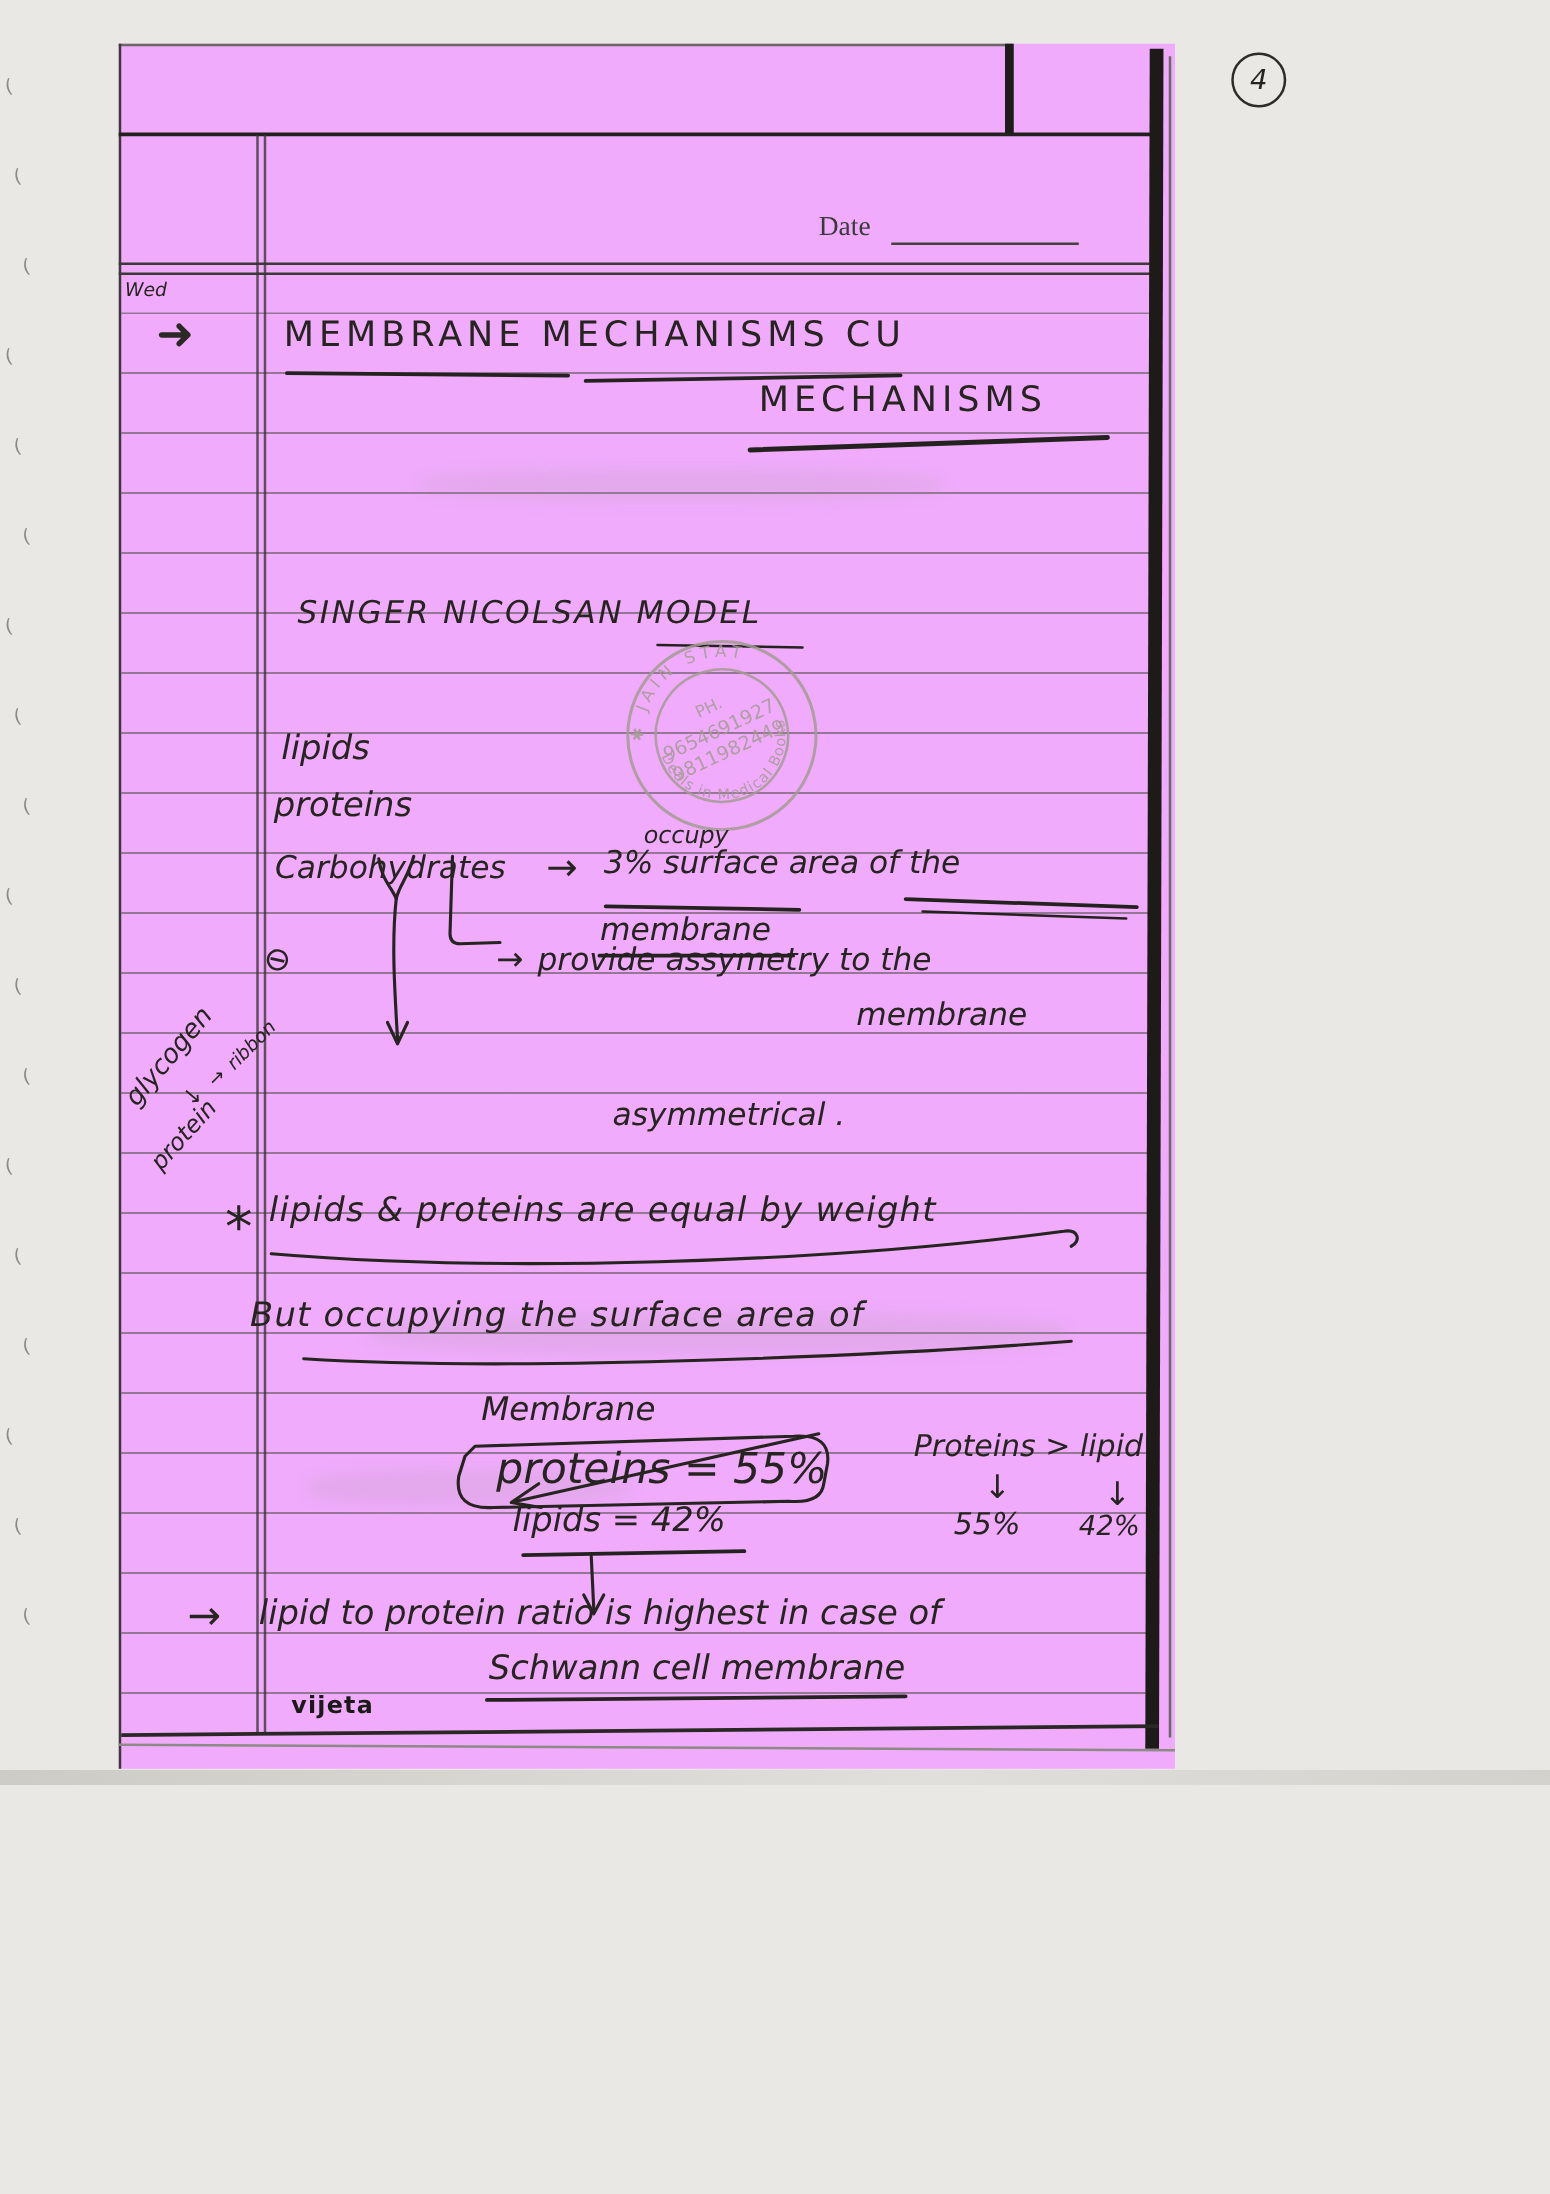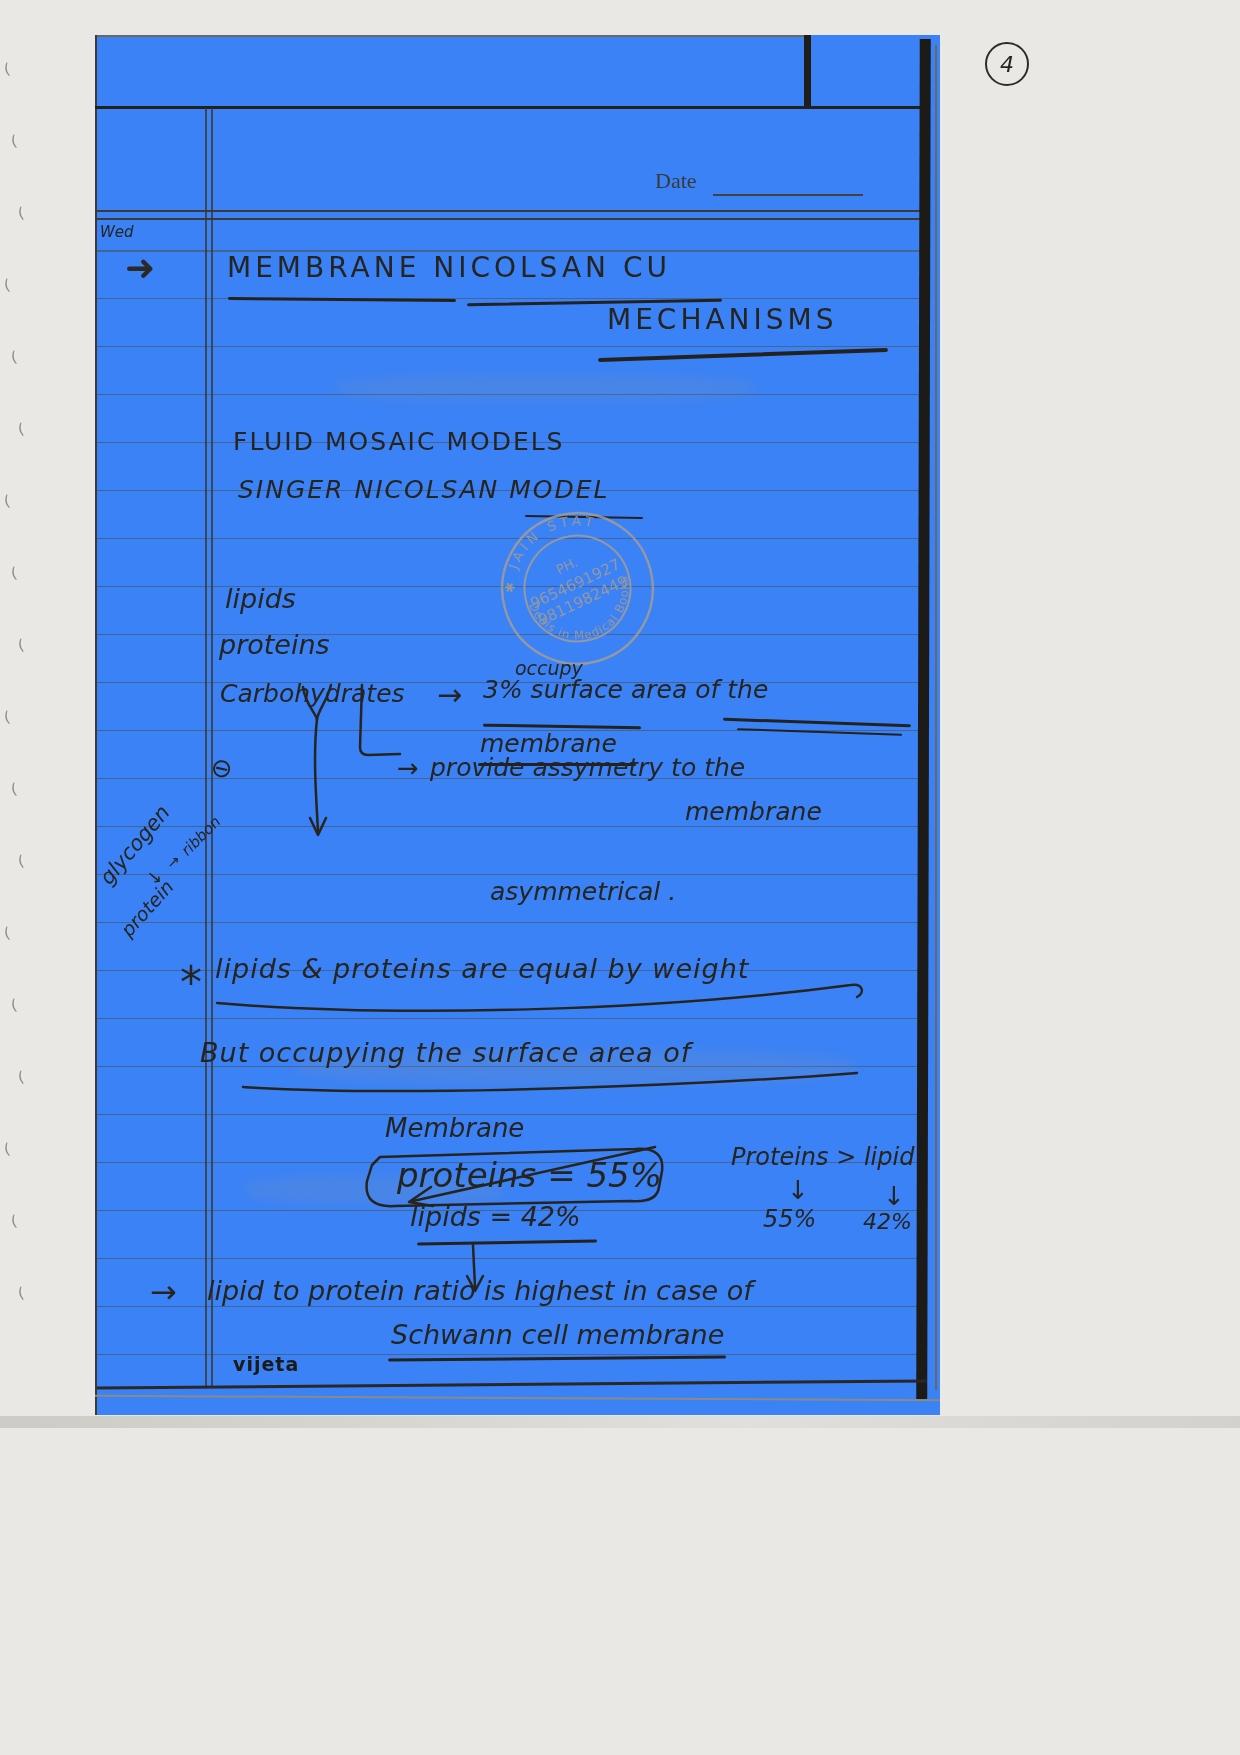--- a/index.html
+++ b/index.html
@@ -1,20 +1,20 @@
 <!DOCTYPE html>
 <html><head>
 <meta charset="utf-8">
 <style>
   html,body{margin:0;padding:0;}
   body{background:#dddcd8;font-family:"DejaVu Sans",sans-serif;}
   #canvas{position:relative;width:1240px;height:1755px;background:#e9e8e4;overflow:hidden;}
   .abs{position:absolute;}
   
-  #page{position:absolute;left:95px;top:35px;width:845px;height:1380px;background:#3b82f6;}
+  #page{position:absolute;left:95px;top:35px;width:845px;height:1380px;background:#f0abfc;}
   .ruled{position:absolute;left:2px;top:215px;width:828px;height:1120px;
     background:repeating-linear-gradient(180deg, rgba(75,75,68,.55) 0 1.5px, transparent 1.5px 48px);}
   .line{position:absolute;background:#3c3a36;}
   .uline{position:absolute;background:#24221e;height:2.5px;border-radius:2px;}
   .hand{position:absolute;font-family:"DejaVu Sans",sans-serif;font-style:italic;color:#26241f;white-space:nowrap;}
   .caps{font-style:normal;letter-spacing:4px;}
   .serif{position:absolute;font-family:"Liberation Serif",serif;color:#3a3a38;white-space:nowrap;}
   .smudge{position:absolute;background:#9a988f;filter:blur(6px);opacity:.14;border-radius:40%;}
   #binding-marks span{position:absolute;color:#8b8b86;font-size:15px;transform:rotate(-10deg);}
   svg{overflow:visible;}
@@ -72,27 +72,26 @@
 
     <div class="smudge" style="left:200px;top:1015px;width:560px;height:34px;"></div>
     <div class="smudge" style="left:150px;top:1140px;width:260px;height:30px;"></div>
     <div class="smudge" style="left:240px;top:340px;width:420px;height:26px;"></div>
 
     <div class="serif" style="left:560px;top:133px;font-size:22px;">Date</div>
     <div class="line" style="left:618px;top:159px;width:150px;height:1.5px;background:#44423e;"></div>
     <div class="hand" style="left:5px;top:188px;font-size:15px;">Wed</div>
 
     <div class="hand" style="left:30px;top:212px;font-size:36px;font-style:normal;font-weight:bold;color:#2b2926;">➜</div>
-    <div class="hand caps" style="left:132px;top:216px;font-size:28px;">MEMBRANE NICOLSAN CU</div>
+    <div class="hand caps" style="left:132px;top:216px;font-size:28px;">MEMBRANE MECHANISMS CU</div>
     <div class="uline" style="left:133px;top:263px;width:228px;height:3px;transform:rotate(.5deg);"></div>
     <div class="uline" style="left:372px;top:266px;width:255px;height:2.5px;transform:rotate(-1deg);"></div>
     <div class="hand caps" style="left:512px;top:268px;font-size:28px;">MECHANISMS</div>
     <div class="uline" style="left:503px;top:318px;width:290px;height:4px;transform:rotate(-2deg);"></div>
 
-    <div class="hand caps" style="left:138px;top:392px;font-size:25px;letter-spacing:2px;">FLUID MOSAIC MODELS</div>
     <div class="hand caps" style="left:143px;top:440px;font-size:25px;letter-spacing:2px;font-style:italic;">SINGER NICOLSAN MODEL</div>
     <div class="uline" style="left:430px;top:481px;width:118px;height:2px;transform:rotate(1deg);"></div>
 
     <div class="abs" style="left:395px;top:466px;width:175px;height:175px;transform:rotate(-15deg);opacity:.85;">
       <svg width="175" height="175" viewBox="0 0 172 172">
         <circle cx="86" cy="86" r="74" fill="none" stroke="#a49c92" stroke-width="2.4"></circle>
         <circle cx="86" cy="86" r="52" fill="none" stroke="#a49c92" stroke-width="2"></circle>
         <defs>
           <path id="arcTop" d="M 24,86 A 62,62 0 0 1 148,86"></path>
           <path id="arcBot" d="M 36,86 A 50,50 0 0 0 136,86"></path>

